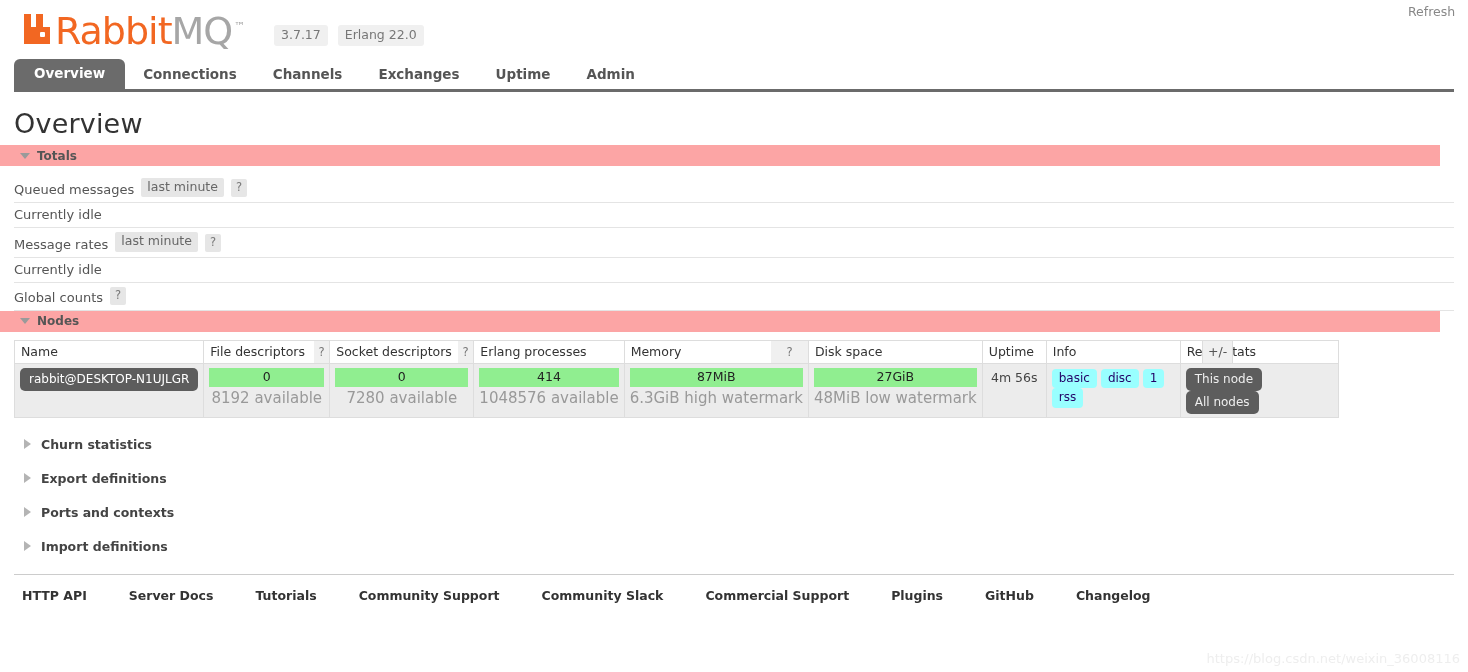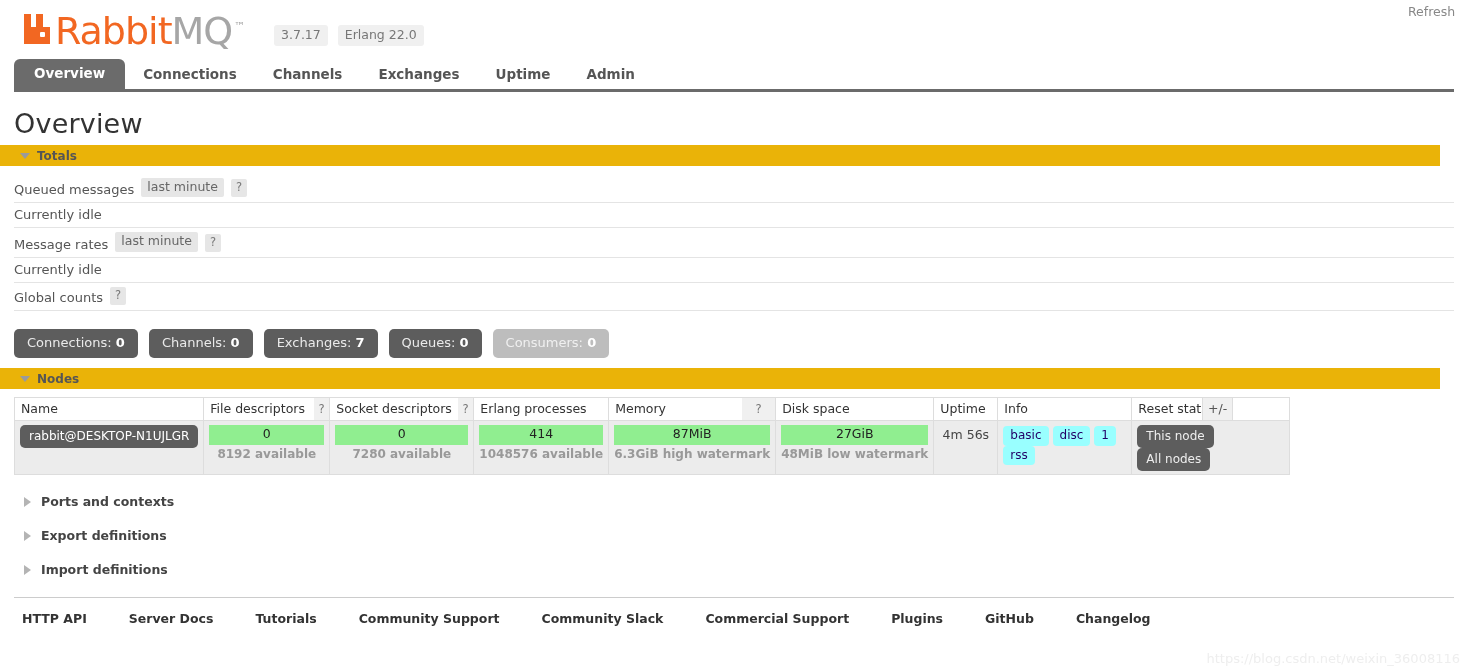--- a/index.html
+++ b/index.html
@@ -102,21 +102,21 @@
   
   #main { padding: 0 14px; }
   h1#page-title {
     font-size: 27px;
     font-weight: 400;
     color: #333;
     margin: 16px 0 6px 0;
     letter-spacing: 0.2px;
   }
   .section-bar {
-    background: #eab308;
+    background: #fca5a5;
     height: 21px;
     display: flex;
     align-items: center;
     margin: 0 0 0 0;
     padding-left: 6px;
     width: 1440px;
     position: relative;
     left: -14px;
     padding-left: 20px;
   }
@@ -231,26 +231,25 @@
   .bar {
     background: #90EE90;
     color: #222;
     font-size: 12.5px;
     padding: 2px 0 3px 0;
     text-align: center;
     line-height: 1.15;
   }
   .sub {
     color: #999;
-    font-size: 12px;
+    font-size: 15px;
     text-align: center;
     margin-top: 2px;
     white-space: nowrap;
     line-height: 1.2;
-    font-weight: bold;
   }
   td.mem-cell, td.disk-cell { position: relative; overflow: visible; }
   td.mem-cell .sub, td.disk-cell .sub {
     position: relative;
     left: 0;
     width: 100%;
   }
   .uptime-cell { font-size: 12.5px; color: #444; padding-top: 6px !important; }
   .info-cell { text-align: left !important; padding-top: 5px !important; }
   .ibadge {
@@ -394,32 +393,20 @@
       </div>
       <div class="trow">
         <span class="lbl">Currently idle</span>
       </div>
       <div class="trow">
         <span class="lbl">Global counts</span>
         <span class="qmark">?</span>
       </div>
     </div>
 
-    <div class="counts-row">
-      <span class="count-badge"><span>Connections:</span>
-        <b>0</b></span>
-      <span class="count-badge"><span>Channels:</span>
-        <b>0</b></span>
-      <span class="count-badge"><span>Exchanges:</span>
-        <b>7</b></span>
-      <span class="count-badge"><span>Queues:</span>
-        <b>0</b></span>
-      <span class="count-badge muted"><span>Consumers:</span>
-        <b>0</b></span>
-    </div>
 
     <div class="section-bar">
       <span class="caret-down"></span>
       <span class="sec-label">Nodes</span>
     </div>
 
     <div id="nodes-wrap">
       <table class="nodes">
         <thead>
           <tr>
@@ -470,25 +457,29 @@
               <span class="rbtn">This node</span><span class="rbtn">All nodes</span>
             </td>
           </tr>
         </tbody>
       </table>
       <span class="plusminus" style="position:absolute; left:1188px; top:0;">+/-</span>
     </div>
 
     <div class="collapsed-sec">
       <span class="caret-right"></span>
-      <span class="sec-label">Ports and contexts</span>
+      <span class="sec-label">Churn statistics</span>
     </div>
     <div class="collapsed-sec">
       <span class="caret-right"></span>
       <span class="sec-label">Export definitions</span>
+    </div>
+    <div class="collapsed-sec">
+      <span class="caret-right"></span>
+      <span class="sec-label">Ports and contexts</span>
     </div>
     <div class="collapsed-sec">
       <span class="caret-right"></span>
       <span class="sec-label">Import definitions</span>
     </div>
 
     <div id="footer">
       <a>HTTP API</a>
       <a>Server Docs</a>
       <a>Tutorials</a>

